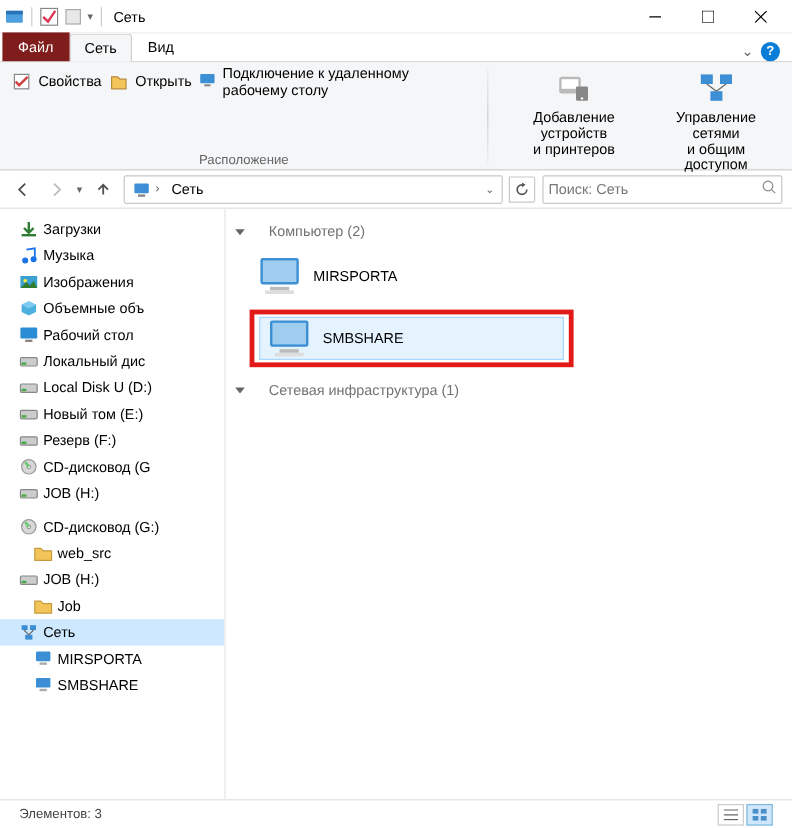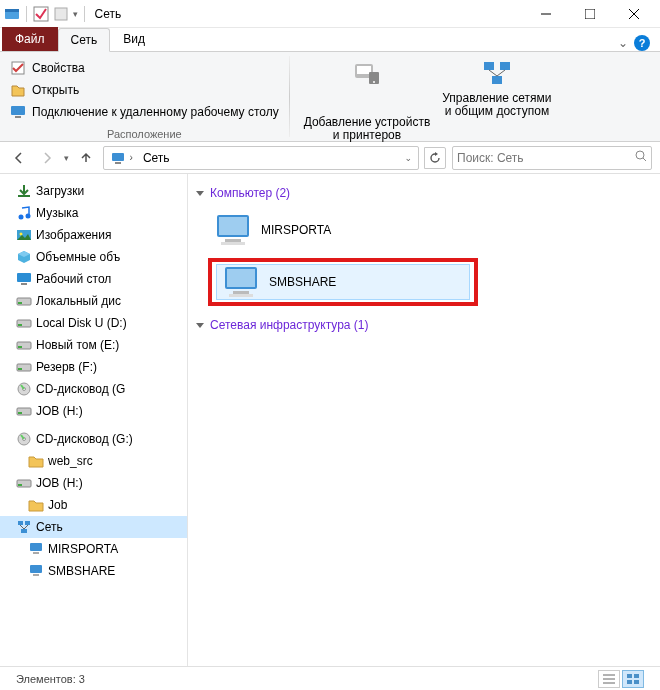--- a/index.html
+++ b/index.html
@@ -72,21 +72,21 @@
     flex-direction: column;
   }
   .ribbon-group .label {
     text-align: center;
     color: #666;
     font-size: 11px;
     margin-top: auto;
     padding-top:2px;
   }
   .ribbon-sep { width:1px; background: linear-gradient(#eee, #ccc, #eee); margin: 4px 0; }
-  .ribbon-small-items { display:flex; flex-direction:column; gap:2px; padding-top:4px;}
+  .ribbon-small-items { display:flex; flex-direction:row; gap:2px; padding-top:4px;}
   .ribbon-small { display:flex; align-items:center; gap:6px; height:20px; padding:0 2px; }
   .ribbon-small .ico { width:16px; height:16px; }
   .ribbon-big { display:flex; flex-direction:column; align-items:center; gap:2px; padding:4px 6px 0; min-width:110px;}
   .ribbon-big .ico { width:32px; height:32px;}
   .ribbon-big .big-label { text-align:center; font-size:12px; line-height:13px;}
   .arrow-down { font-size:9px; color:#666; }
   
   .navbar {
     height: 32px;
     display: flex;
@@ -143,21 +143,21 @@
     white-space: nowrap;
     overflow:hidden;
     cursor:default;
   }
   .tree-item .ico{width:16px;height:16px;}
   .tree-item.level2{padding-left:28px;}
   .tree-item.spacer{height:6px;}
   .tree-item.selected { background:#cde8ff;}
   
   .content { flex:1; padding:6px 0 0 8px; overflow-y:auto;}
-  .group-header { display:flex; align-items:center; gap:4px; color:#6d28d9; margin:6px 0 6px 0; }
+  .group-header { display:flex; align-items:center; gap:18px; color:#737373; margin:6px 0 6px 0; }
   .group-header .chev { width:0;height:0; border-left:4px solid transparent; border-right:4px solid transparent; border-top:5px solid #666; margin-right:2px;}
   .grid { display:flex; flex-direction:column; gap:4px; padding-left:12px;}
   .item {
     display:flex; align-items:center; width:270px; height:48px; gap:8px; padding:4px;
     border:1px solid transparent;
   }
   .item .mon { width:40px; height:34px; }
   .item .txt { font-size:12px;}
   .item.highlighted { border:4px solid #e01919; width:270px; padding:2px 4px;}
   .item.highlighted .inner{ display:flex;align-items:center;gap:8px; background:#e5f3ff; border:1px solid #a8d8ff; width:100%; height:100%; padding:4px;}
@@ -261,21 +261,21 @@
   </div>
   <div class="ribbon-sep"></div>
   <div class="ribbon-group" style="flex-direction:row;">
     <div class="ribbon-big">
       <span class="ico"><svg viewBox="0 0 32 32">
             <rect x="4" y="6" width="18" height="14" fill="#bbb" rx="2"></rect>
             <rect x="6" y="8" width="14" height="8" fill="#fff"></rect>
             <rect x="18" y="14" width="10" height="12" fill="#888" rx="1"></rect>
             <circle cx="23" cy="24" r="1" fill="#fff"></circle>
           </svg></span>
-      <div class="big-label" style="white-space:pre-line;margin-top:24px;">Добавление устройств
+      <div class="big-label" style="white-space:pre-line;">Добавление устройств
 и принтеров</div>
     </div>
     <div class="ribbon-big">
       <span class="ico"><svg viewBox="0 0 32 32">
             <rect x="3" y="4" width="10" height="8" fill="#3c8fd4"></rect>
             <rect x="19" y="4" width="10" height="8" fill="#3c8fd4"></rect>
             <rect x="11" y="18" width="10" height="8" fill="#3c8fd4"></rect>
             <line x1="8" y1="12" x2="16" y2="18" stroke="#666"></line>
             <line x1="24" y1="12" x2="16" y2="18" stroke="#666"></line>
           </svg></span>

